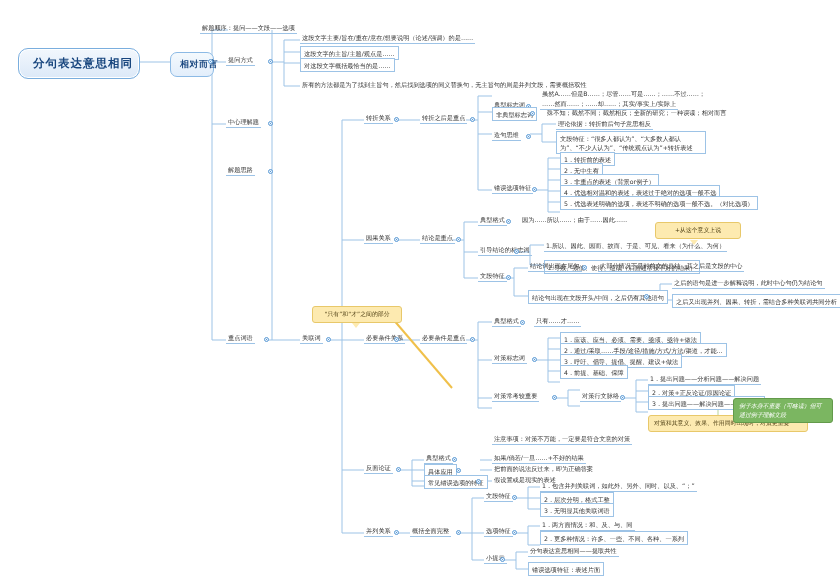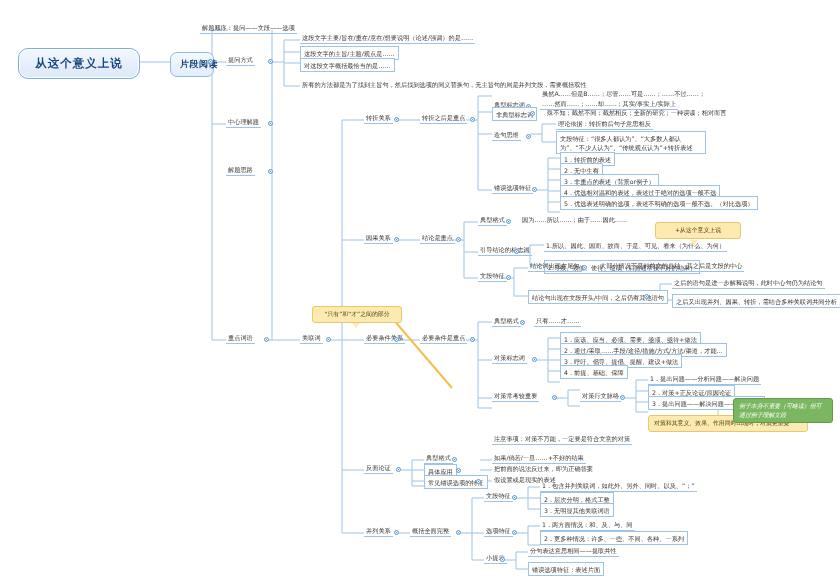--- a/index.html
+++ b/index.html
@@ -247,23 +247,23 @@
       <path d="M516,569 H528"></path>
 
       <path d="M728,400 h-10 v22 h10" stroke="#b9d49b"></path>
     </g>
 
     <g stroke="#f0c04a" stroke-width="2" fill="none">
       <path d="M392,318 L452,388"></path>
     </g>
   </svg>
 
-  <div class="node root" style="left:18px;top:48px;width:122px;">从这个意义上说</div>
-
-  <div class="node cap1" style="left:170px;top:52px;width:44px;">片段阅读</div>
+  <div class="node root" style="left:18px;top:48px;width:122px;">分句表达意思相同</div>
+
+  <div class="node cap1" style="left:170px;top:52px;width:44px;">相对而言</div>
   <div class="dot" style="left:208px;top:59px;"></div>
 
   <div class="node lbl u" style="left:200px;top:23px;">解题顺序：提问——文段——选项</div>
 
   <div class="node lbl u" style="left:226px;top:55px;">提问方式</div>
   <div class="dot" style="left:268px;top:59px;"></div>
 
   <div class="node lbl u" style="left:300px;top:33px;">这段文字主要/旨在/重在/意在/想要说明（论述/强调）的是……</div>
   <div class="node lbl boxed" style="left:300px;top:46px;">这段文字的主旨/主题/观点是……</div>
   <div class="node lbl boxed" style="left:300px;top:58px;">对这段文字概括最恰当的是……</div>

